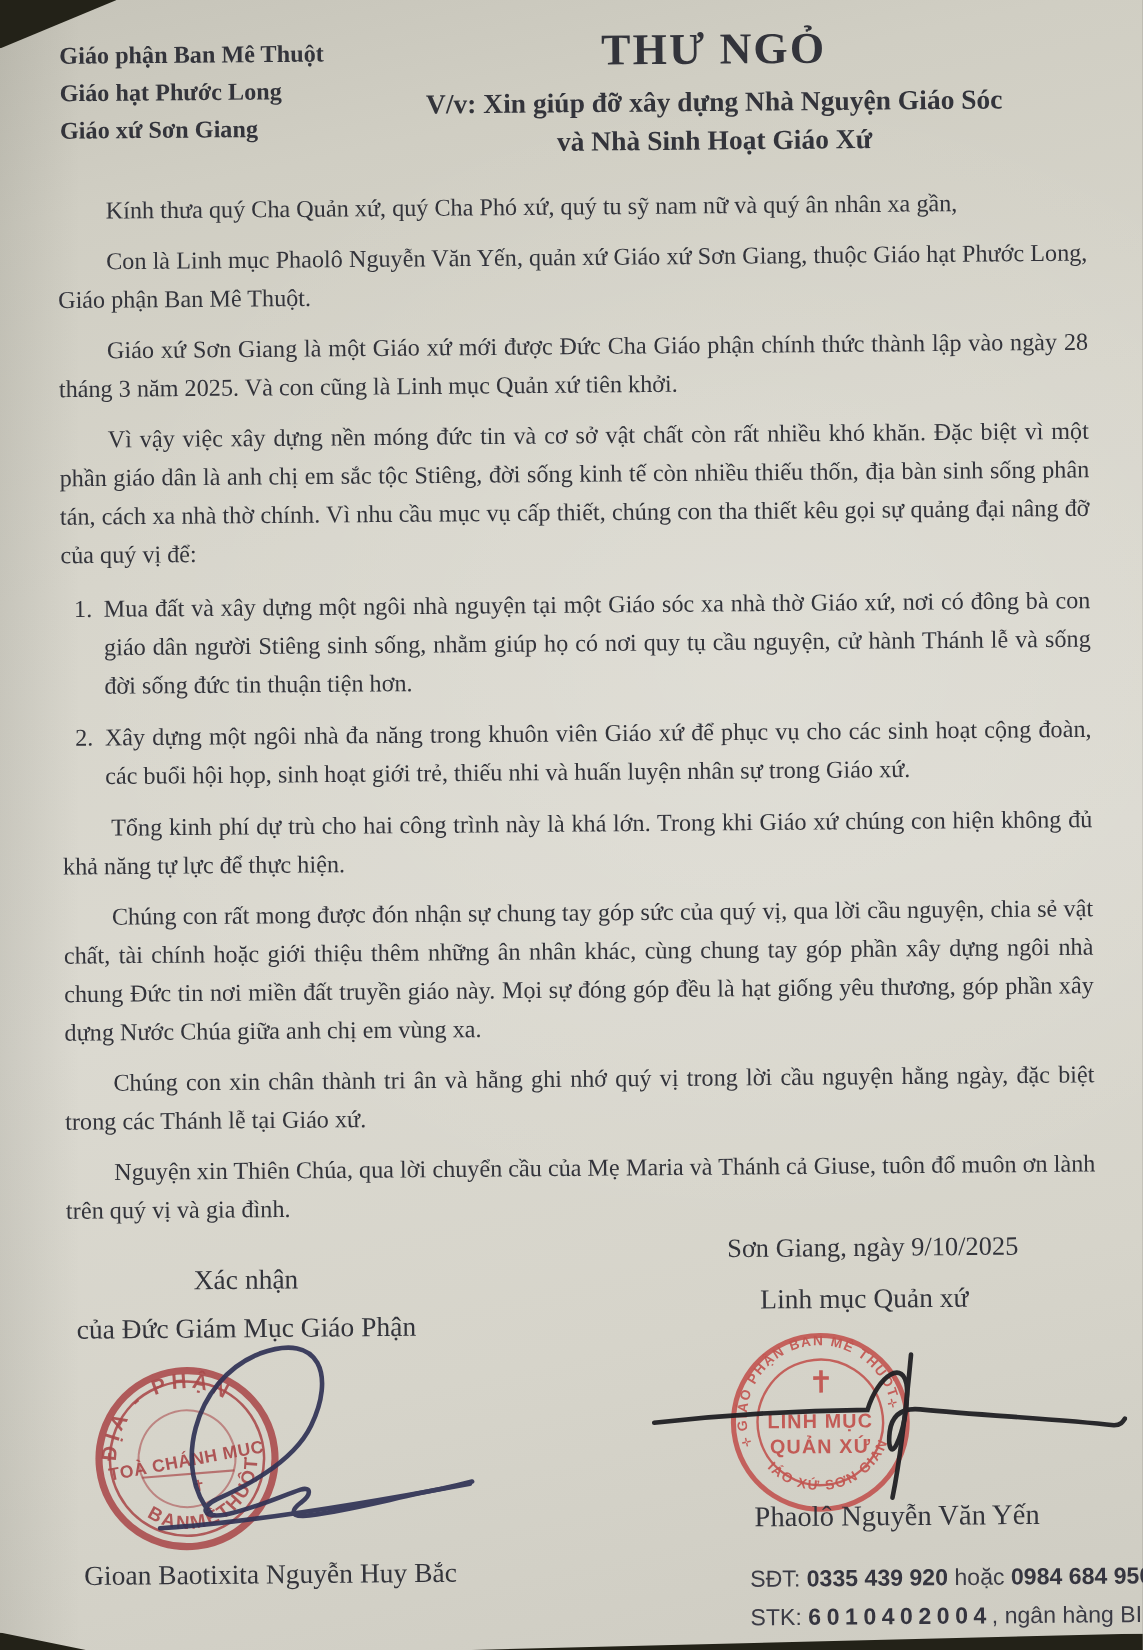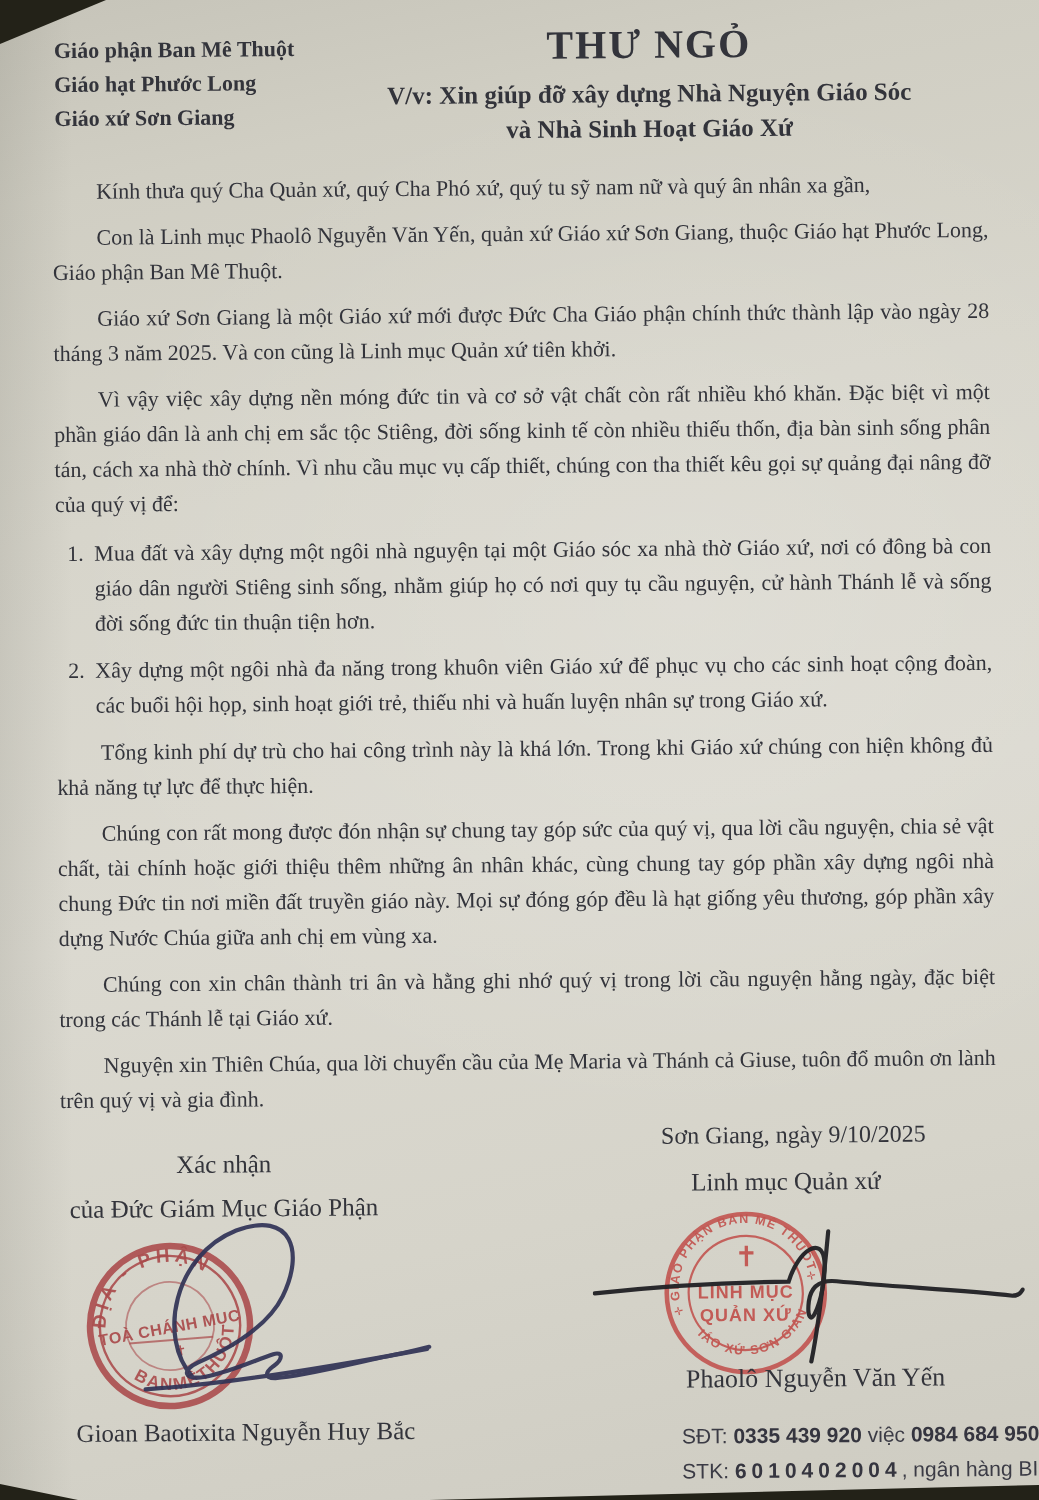--- a/index.html
+++ b/index.html
@@ -169,21 +169,21 @@
       </g>
     </svg>
 
     <div class="abs right-name">Phaolô Nguyễn Văn Yến</div>
     <div class="abs left-name">Gioan Baotixita Nguyễn Huy Bắc</div>
 
     <div class="abs contact">
       <div>
         <span>SĐT:</span>
         <b>0335 439 920</b>
-        <span>việc</span>
+        <span>hoặc</span>
         <b>0984 684 950</b>
       </div>
       <div>
         <span>STK:</span>
         <b class="acct">6010402004</b><span>, ngân hàng BIDV</span>
       </div>
     </div>
 
   </div>
 

